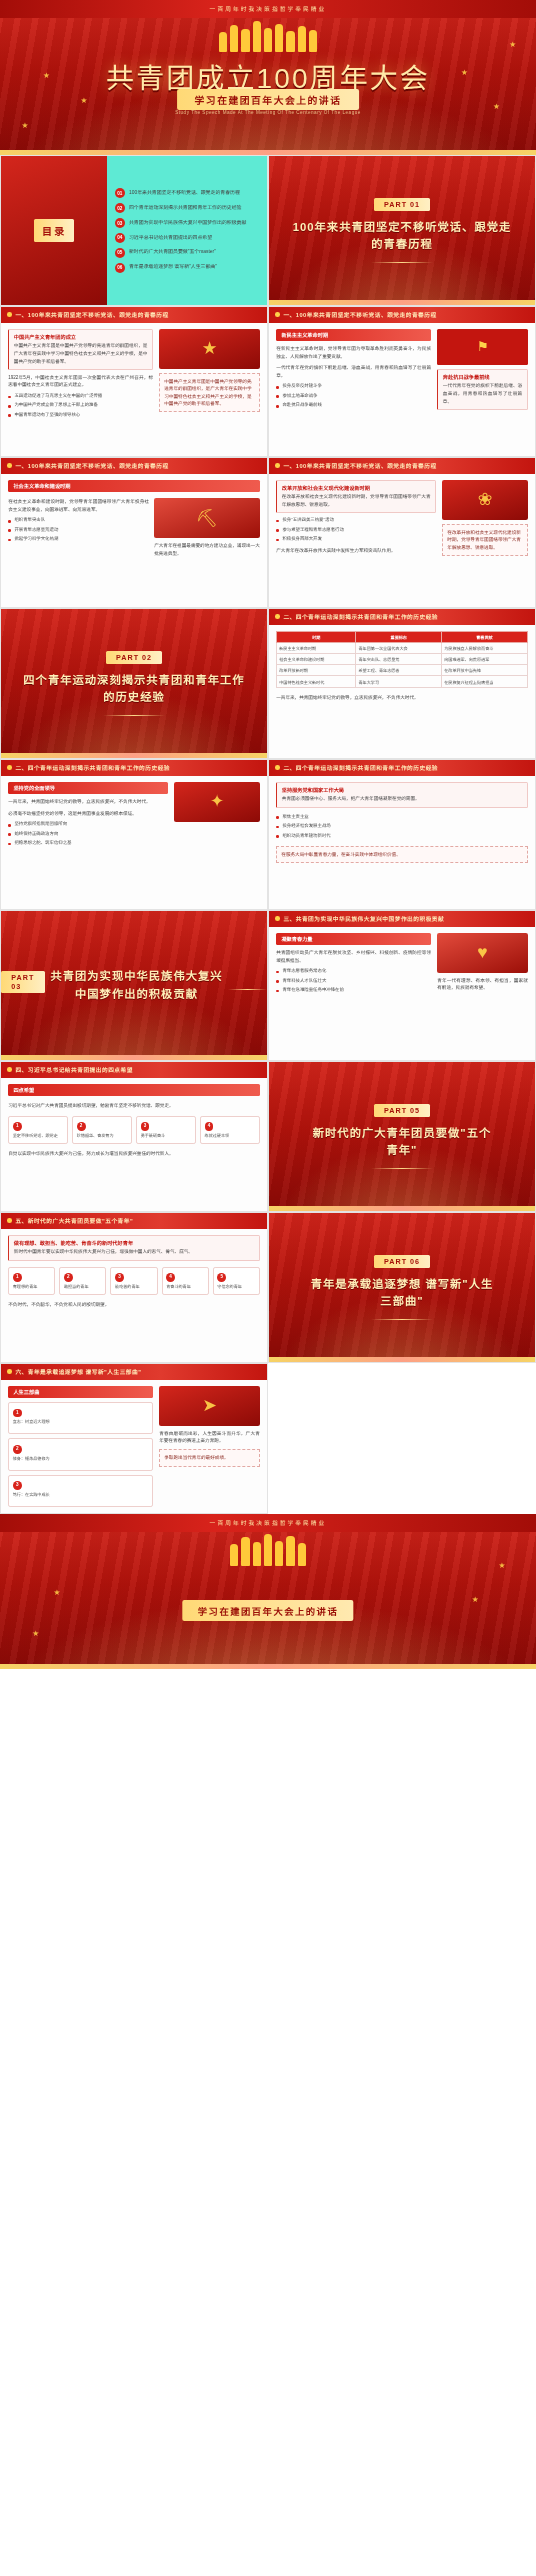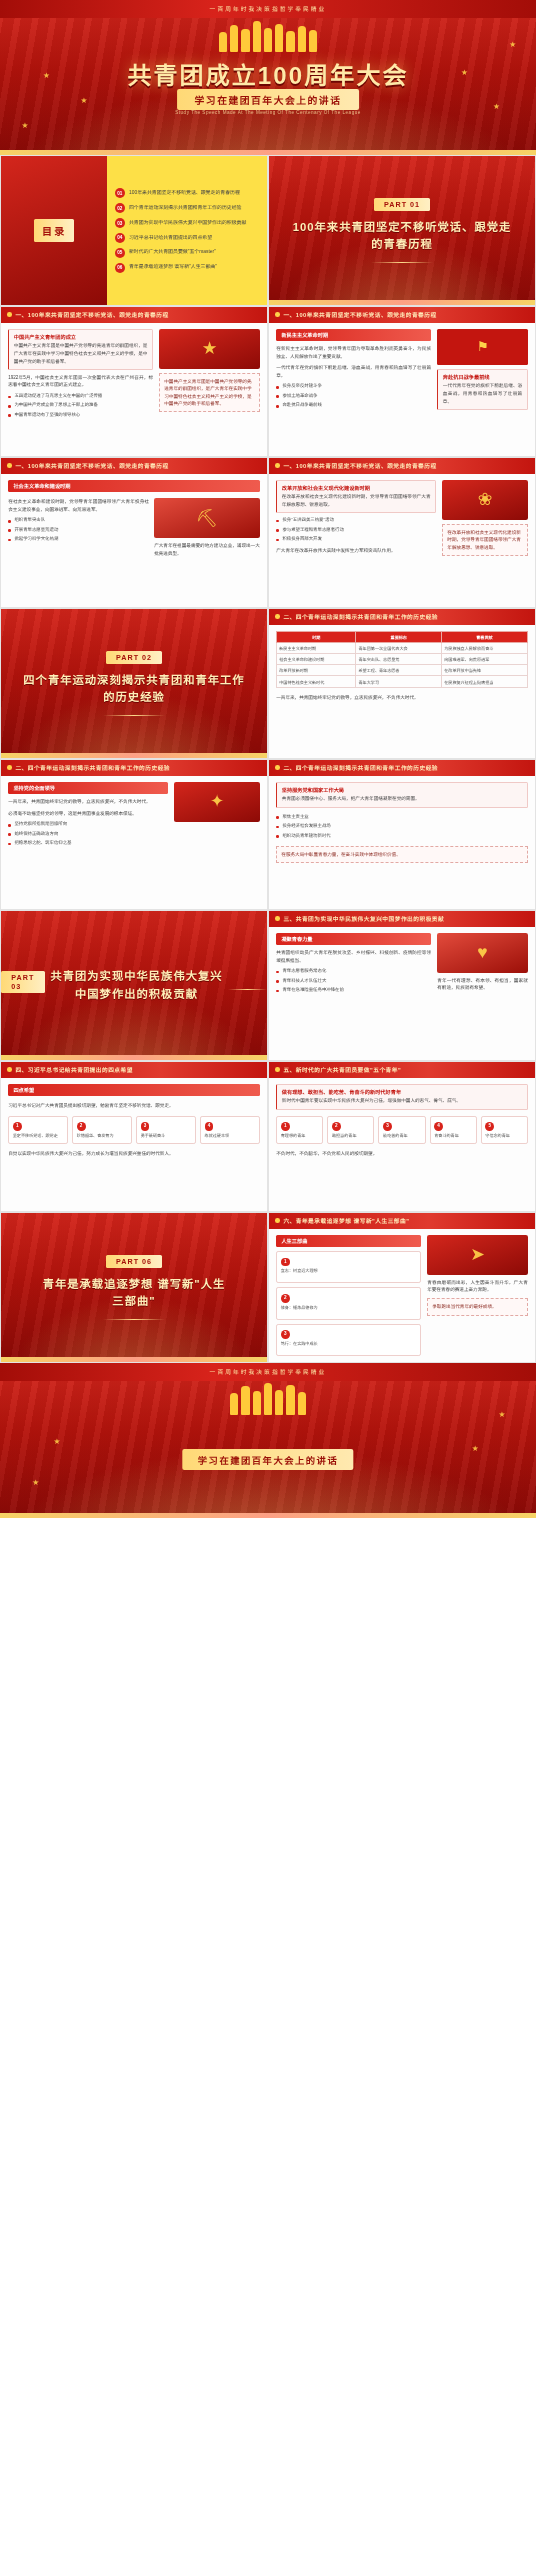--- a/index.html
+++ b/index.html
@@ -13,21 +13,21 @@
   
   .deck {
     width: 536px;
     display: flex;
     flex-wrap: wrap;
     gap: 0;
   }
   .slide {
     position: relative;
     overflow: hidden;
-    background: #fde047;
+    background: #5eead4;
     border: 0.5px solid #e3e3e3;
   }
   
   .hero {
     width: 536px;
     height: 155px;
     position: relative;
     background: #c3150f;
     overflow: hidden;
   }
@@ -78,21 +78,21 @@
     display: flex; align-items: flex-end; justify-content: center; gap: 3.1px;
   }
   .fig {
     width: 8.2px; background: #ffca3a;
     border-radius: 3.6px 3.6px 1px 1px;
   }
   .hero-title {
     position: absolute; top: 56px; left: 0; right: 0;
     text-align: center;
     color: #ffe9a8;
-    font-size: 24px; font-weight: 700; letter-spacing: 2.1px;
+    font-size: 28px; font-weight: 400; letter-spacing: 2.1px;
     text-shadow: 0 1.5px 0 #6d0502, 0 0 14.4px rgba(255,200,90,.7);
   }
   .hero-sub {
     position: absolute; top: 89px; left: 50%; transform: translateX(-50%);
     background: linear-gradient(90deg,#ffd976,#ffe9b0);
     color: #9b0f07;
     font-size: 9.8px; font-weight: 700; letter-spacing: 1.5px;
     padding: 3.6px 17.5px; border-radius: 2.1px;
     white-space: nowrap;
   }
@@ -598,20 +598,31 @@
           <div class="numcard">
             <span class="n">4</span>
             <div class="tx">练就过硬本领</div>
           </div>
         </div>
         <div class="para">自觉以实现中华民族伟大复兴为己任，努力成长为堪当民族复兴重任的时代新人。</div>
       </div>
     </div>
   </div>
 
+  <div class="slide half">
+    <div class="part">
+      <div class="curtain" style="position:absolute;inset:0;opacity:.9"></div>
+      <div style="position:relative;z-index:2;display:flex;flex-direction:column;align-items:center">
+        <span class="badge">PART 05</span>
+        <div class="ptitle">新时代的广大青年团员要做"五个青年"</div>
+        <div class="pline"></div>
+      </div>
+      <div class="gold-band"></div>
+    </div>
+  </div>
 
   <div class="slide half">
     <div class="content">
       <div class="c-head">
         <span class="dot"></span>
         <span class="t">五、新时代的广大共青团员要做"五个青年"</span>
       </div>
       <div class="c-body" style="flex-direction:column">
         <div class="cardbox">
           <div class="ct">做有理想、敢担当、能吃苦、肯奋斗的新时代好青年</div>

